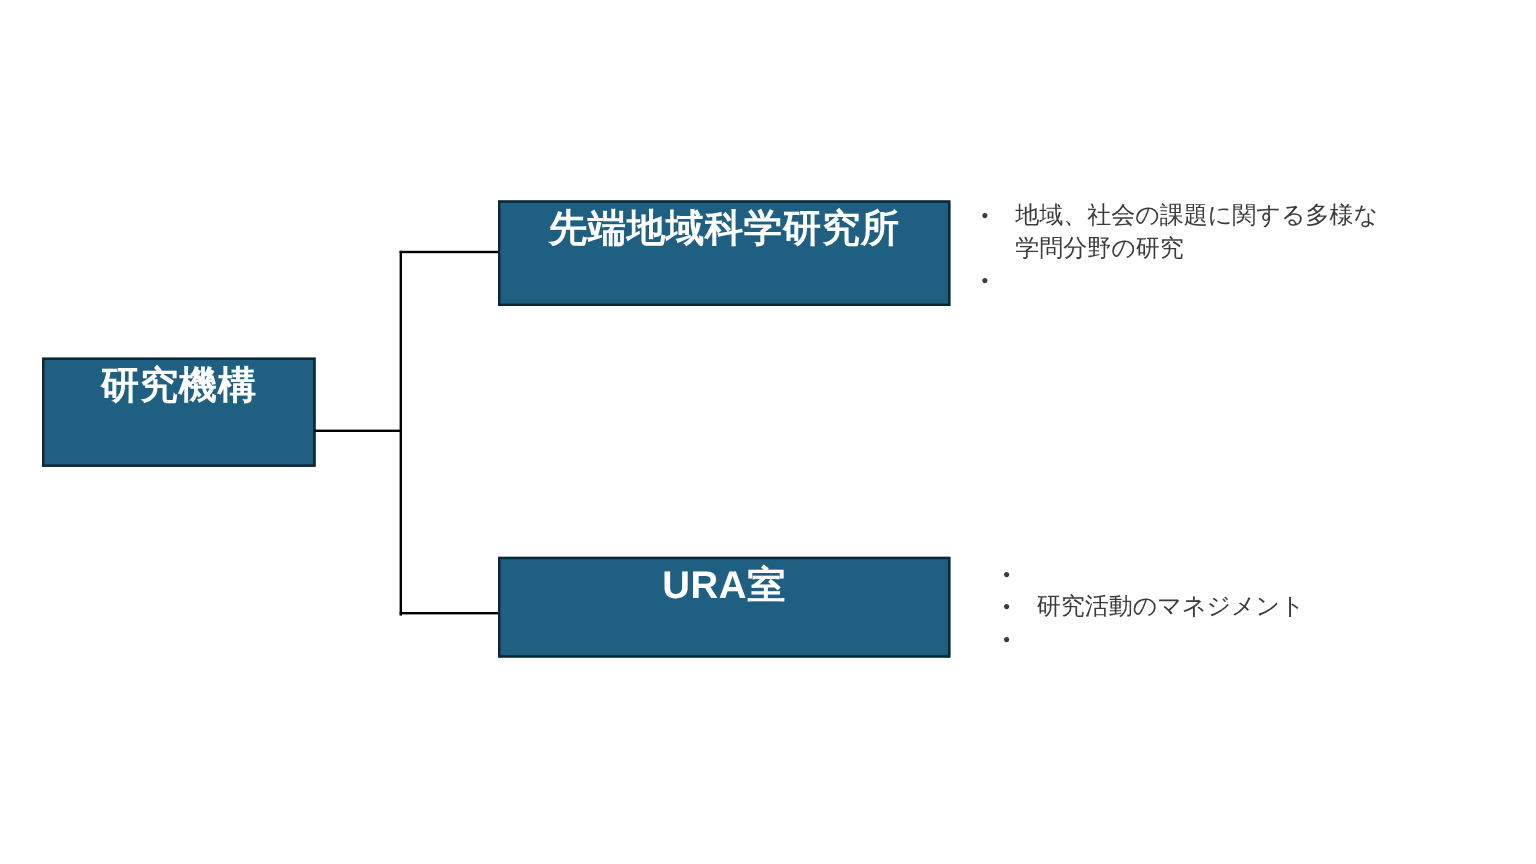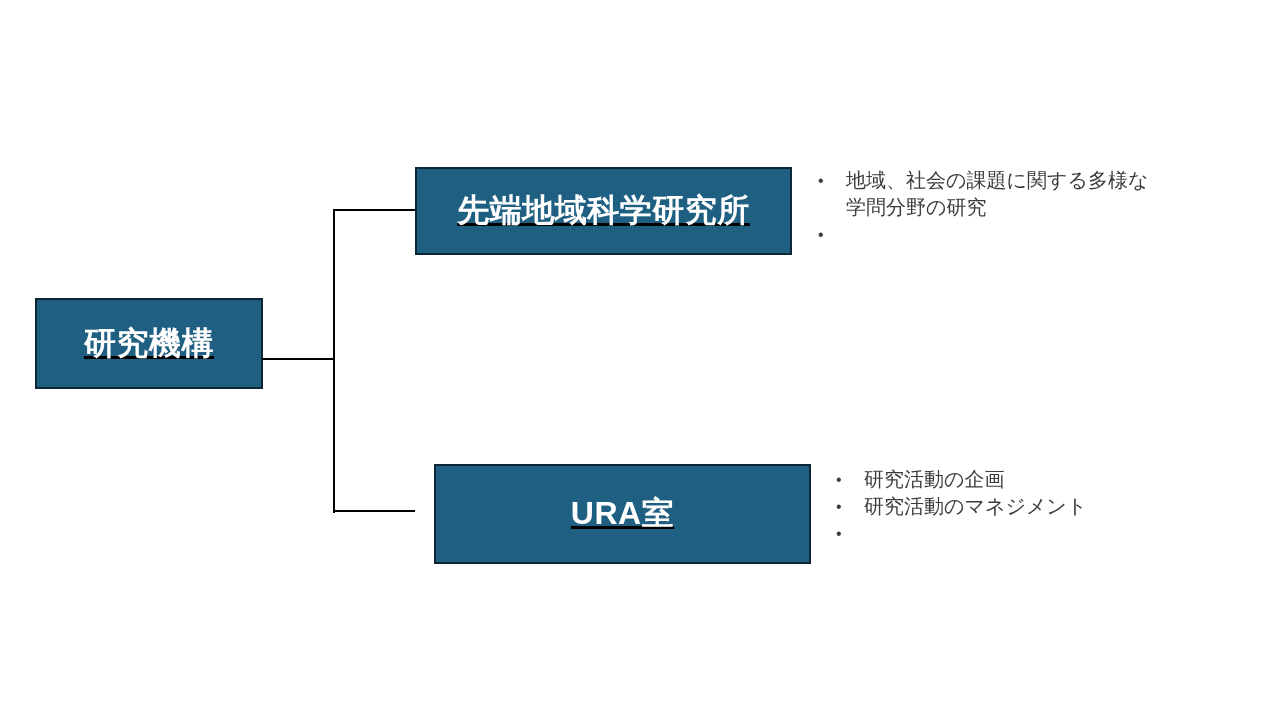--- a/index.html
+++ b/index.html
@@ -21,34 +21,32 @@
     position: relative;
     width: 1280px;
     height: 720px;
     background: var(--slide-bg);
   }
   .box {
     position: absolute;
     background: var(--box-fill);
     border: 2px solid var(--box-border);
     display: flex;
-    align-items: center;
     justify-content: center;
-    text-decoration: underline;
   }
   .box-label {
     color: var(--box-text);
     font-size: 32px;
     font-weight: 700;
     letter-spacing: 0.5px;
     white-space: nowrap;
   }
   .root-box  { left: 35px;  top: 298px; width: 228px; height: 91px; }
   .inst-box  { left: 415px; top: 167px; width: 377px; height: 88px; }
-  .ura-box   { left: 415px; top: 464px; width: 377px; height: 100px; margin-left: 19px; }
+  .ura-box   { left: 415px; top: 464px; width: 377px; height: 84px; }
 
   .connector { position: absolute; background: var(--connector); }
   .conn-root-h   { left: 262px; top: 358px; width: 72px;  height: 2px; }
   .conn-vert     { left: 333px; top: 209px; width: 2px;   height: 304px; }
   .conn-top-h    { left: 333px; top: 209px; width: 82px;  height: 2px; }
   .conn-bottom-h { left: 333px; top: 510px; width: 82px;  height: 2px; }
 
   .bullets {
     position: absolute;
     color: var(--bullet-text);
@@ -96,21 +94,20 @@
 学問分野の研究</span>
     </div>
     <div class="bullet-item">
       <span class="marker">•</span>
     </div>
   </div>
 
   <div class="bullets bullets-bottom">
     <div class="bullet-item">
       <span class="marker">•</span>
-      <span class="bullet-text">研究活動の企画</span>
     </div>
     <div class="bullet-item">
       <span class="marker">•</span>
       <span class="bullet-text">研究活動のマネジメント</span>
     </div>
     <div class="bullet-item">
       <span class="marker">•</span>
     </div>
   </div>
 

